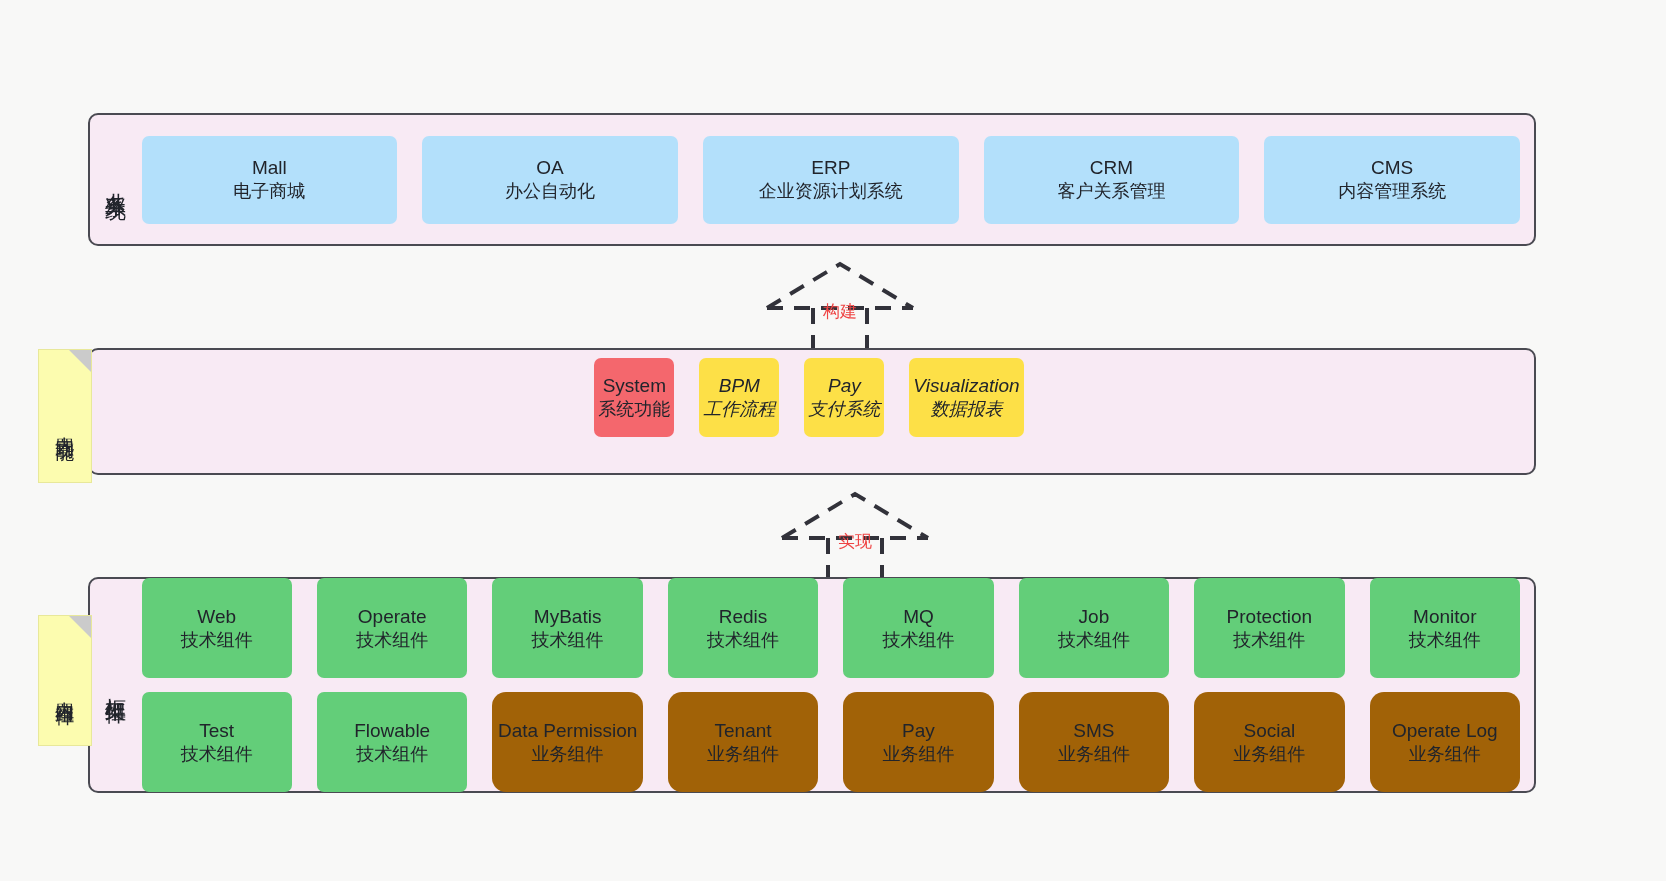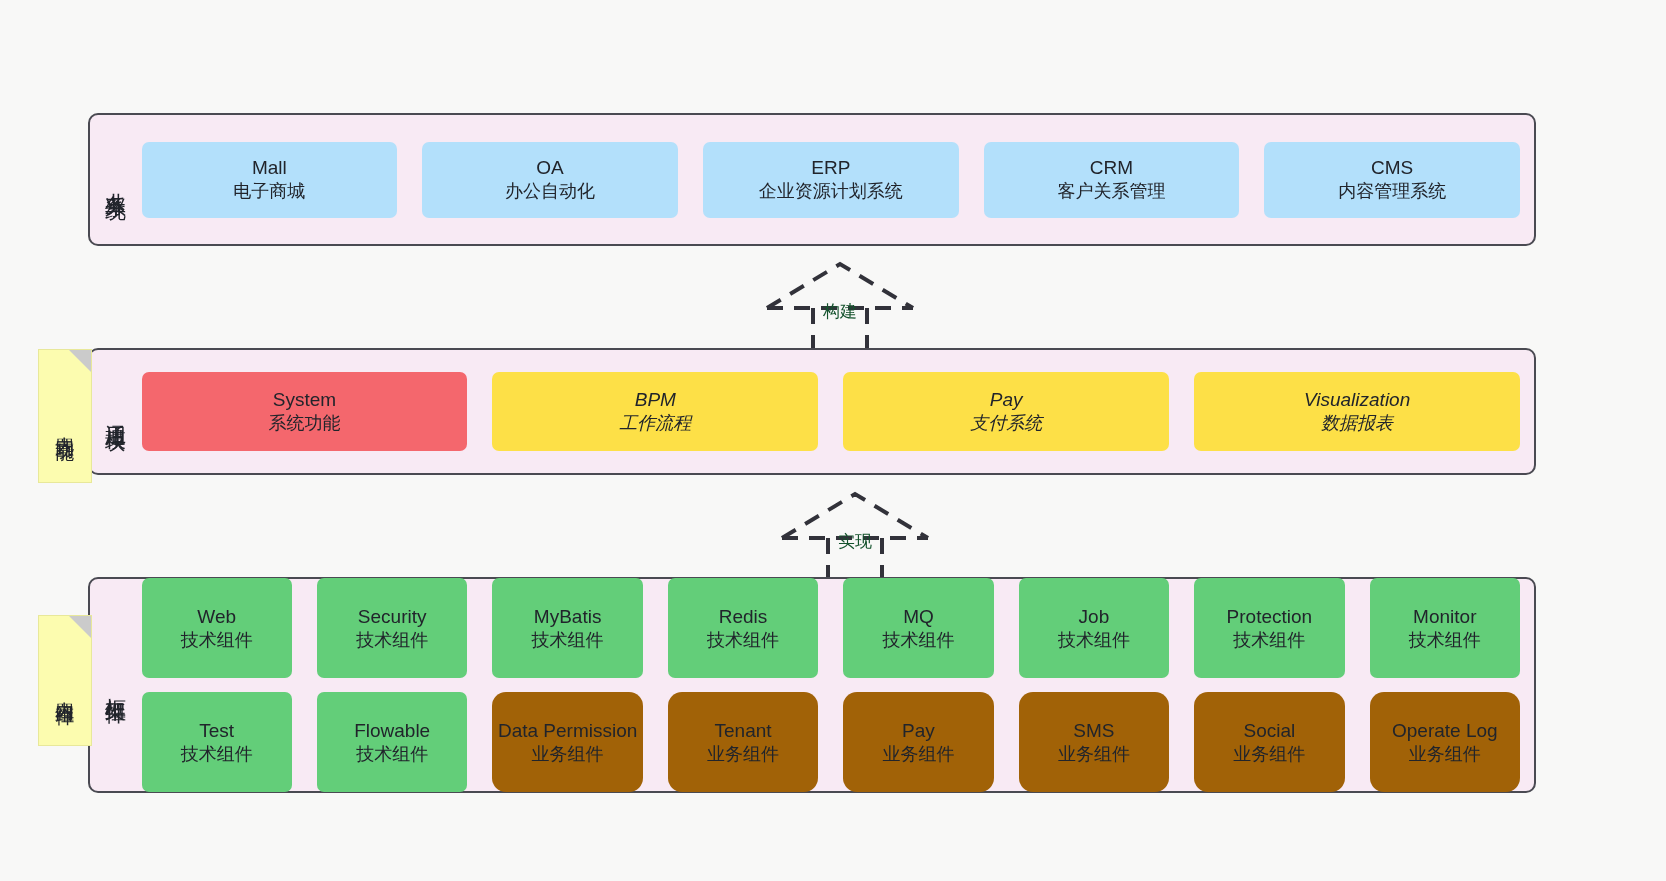--- a/index.html
+++ b/index.html
@@ -73,24 +73,24 @@
 
   
   .c-blue       { background: #b3e0fb; }
   .c-red        { background: #f4676d; }
   .c-pink       { background: #fde047; font-style: italic; }
   .c-green      { background: #63ce79; }
   .c-lightgreen { background: #a16207; border-radius: 14px; }
 
   
   #layer-business  { left: 88px;  top: 113px; width: 1448px; height: 133px; }
-  #layer-common    { left: 88px;  top: 348px; width: 1448px; height: 127px; }
+  #layer-common    { left: 88px;  top: 348px; width: 1448px; height: 127px; flex-direction: column; }
   #layer-framework { left: 88px;  top: 577px; width: 1448px; height: 216px; }
 
-  #layer-business  .card-row { height: 76px; }
+  #layer-business  .card-row { height: 88px; }
   #layer-common    .card-row { height: 79px; }
   #layer-framework .card-row { height: 100px; }
 
   
   .sticky {
     position: absolute;
     width: 54px;
     background: #fcfcaf;
     border: 1px solid #e8e89a;
     display: flex;
@@ -121,21 +121,21 @@
   
   .uml-arrow {
     position: absolute;
     width: 170px;
     height: 98px;
   }
   .uml-arrow svg { display: block; overflow: visible; }
   .uml-label {
     position: absolute;
     font-size: 17px;
-    color: #14532d;
+    color: #ef4444;
     background: transparent;
     left: 50%;
     transform: translateX(-50%);
     top: 42px;
     white-space: nowrap;
     user-select: none;
   }
   #arrow-build    { left: 755px; top: 258px; }
   #arrow-implement{ left: 770px; top: 488px; }
 </style>
@@ -223,21 +223,21 @@
   <div class="layer" id="layer-framework">
     <div class="layer-label">框架组件</div>
     <div class="cards">
 
       <div class="card-row">
         <div class="card c-green">
           <span class="t1">Web</span>
           <span class="t2">技术组件</span>
         </div>
         <div class="card c-green">
-          <span class="t1">Security</span>
+          <span class="t1">Operate</span>
           <span class="t2">技术组件</span>
         </div>
         <div class="card c-green">
           <span class="t1">MyBatis</span>
           <span class="t2">技术组件</span>
         </div>
         <div class="card c-green">
           <span class="t1">Redis</span>
           <span class="t2">技术组件</span>
         </div>

